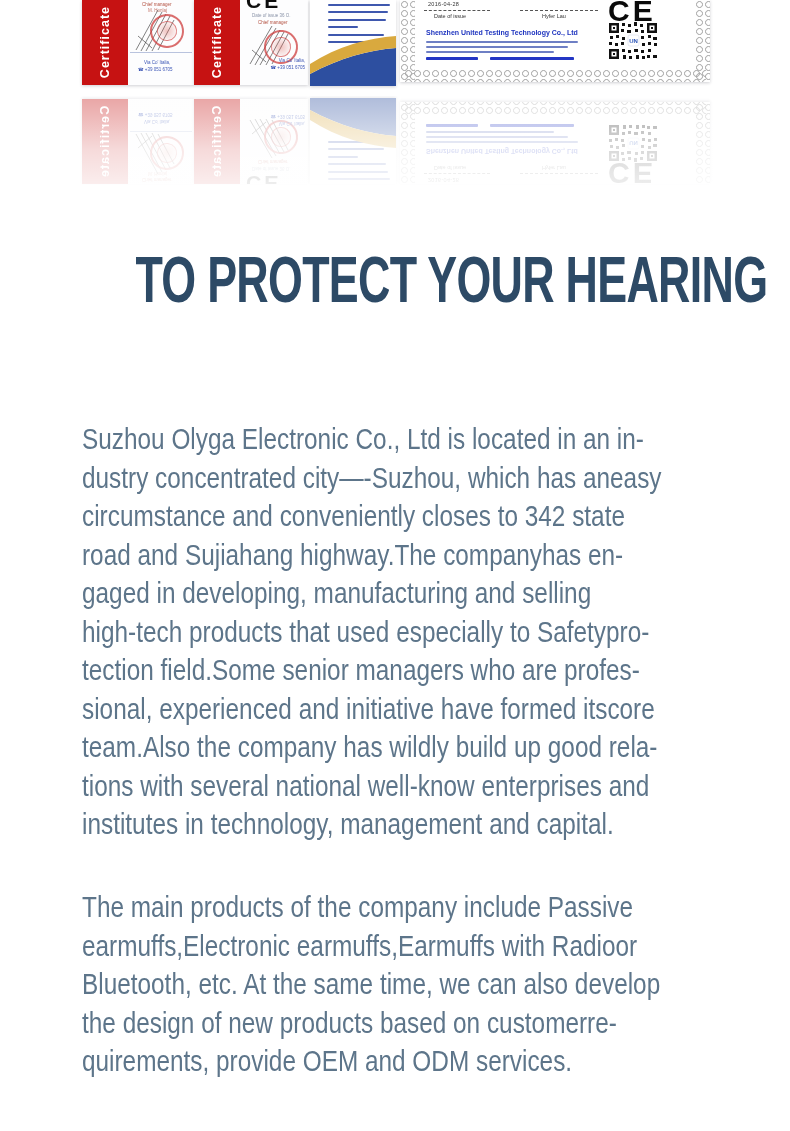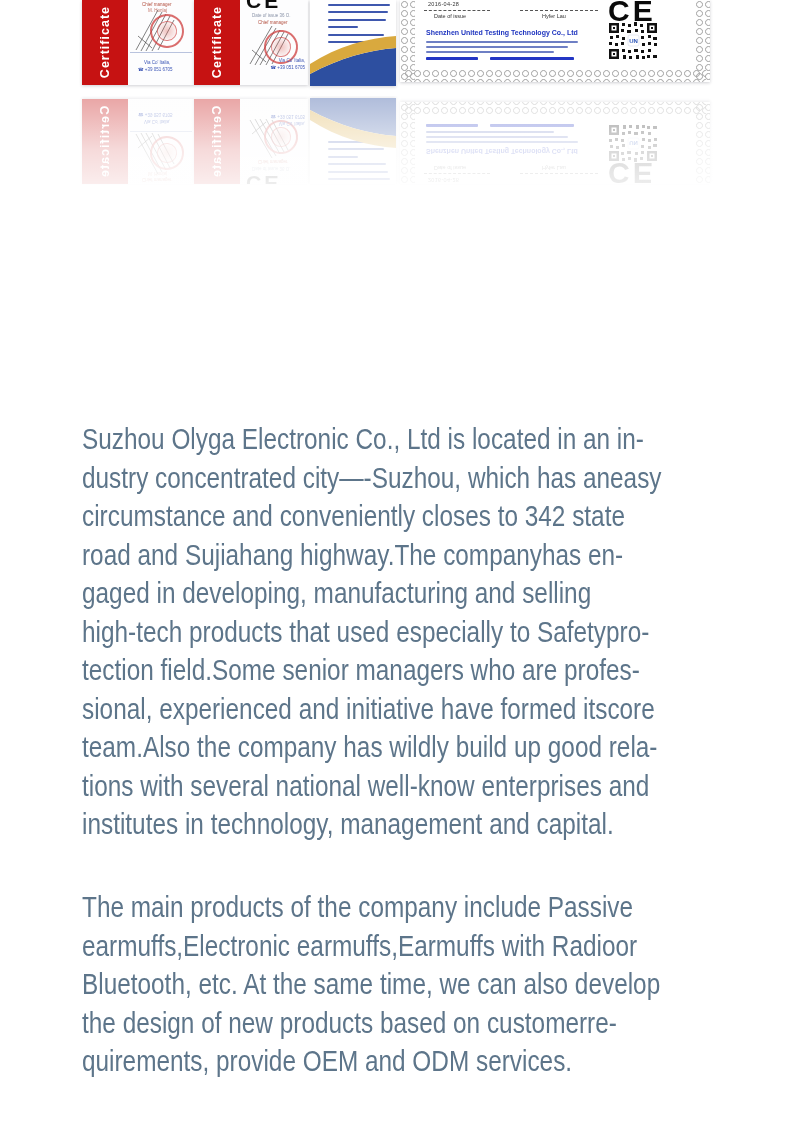--- a/index.html
+++ b/index.html
@@ -336,20 +336,23 @@
               <rect x="43" y="5" width="2" height="2"></rect>
               <rect x="5" y="31" width="2" height="2"></rect>
             </g>
         <rect x="20" y="13" width="11" height="11" rx="2" fill="#fff" stroke="#cfd4ea" stroke-width="0.5"></rect>
         <text x="25.5" y="21" font-size="6" font-weight="bold" fill="#2a54b8" text-anchor="middle" font-family="Liberation Sans, sans-serif">UN</text>
       </svg>
     </div>
   </div>
     </div>
 
+  <div class="hero">
+    <span class="hero-inner" style="color:#2d4a66;">TO PROTECT YOUR HEARING</span>
+  </div>
 
   <div class="para para1" style="color:#5d758a;">Suzhou Olyga Electronic Co., Ltd is located in an in-
 dustry concentrated city—-Suzhou, which has aneasy
 circumstance and conveniently closes to 342 state
 road and Sujiahang highway.The companyhas en-
 gaged in developing, manufacturing and selling
 high-tech products that used especially to Safetypro-
 tection field.Some senior managers who are profes-
 sional, experienced and initiative have formed itscore
 team.Also the company has wildly build up good rela-

